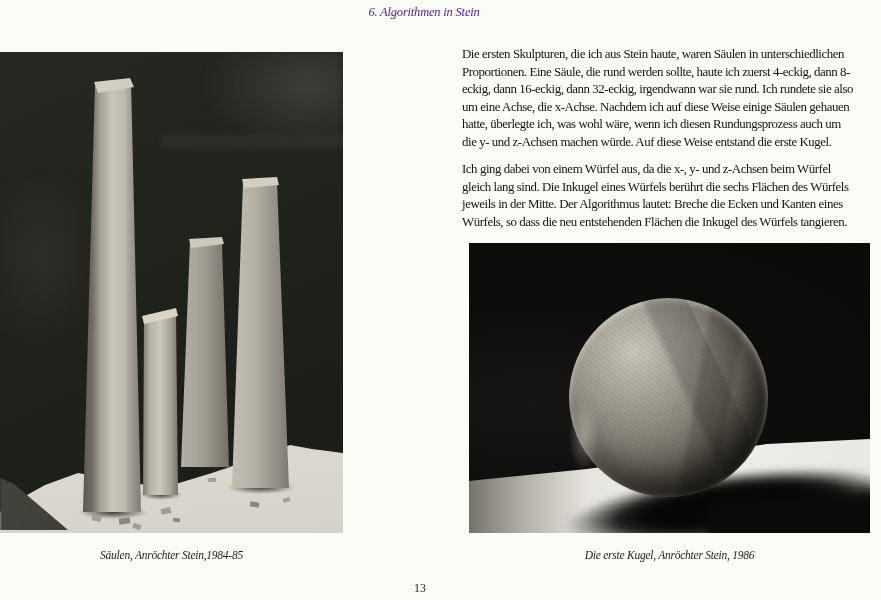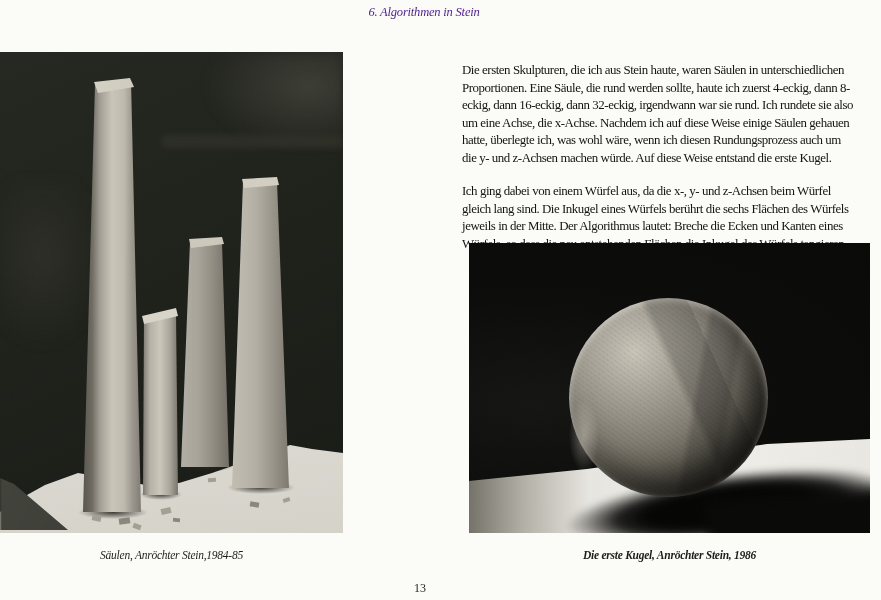--- a/index.html
+++ b/index.html
@@ -8,25 +8,25 @@
   }
   html,body{margin:0;padding:0;background:var(--page-bg);}
   #page{position:relative;width:881px;height:600px;background:var(--page-bg);
         font-family:"Liberation Serif","DejaVu Serif",serif;color:var(--ink);overflow:hidden;}
 
   
   .running-head{position:absolute;top:5px;left:0;width:848px;text-align:center;
     font-style:italic;font-size:12.5px;letter-spacing:-0.2px;color:#4c1d95;}
   .bodytext{position:absolute;left:462px;top:46px;width:420px;
     font-size:12.9px;line-height:17.5px;letter-spacing:-0.45px;color:#141412;}
-  .bodytext p{margin:16px 0 10px 0;white-space:pre;}
+  .bodytext p{margin:0 0 10px 0;white-space:pre;}
   .caption{position:absolute;top:549px;font-style:italic;font-size:11.5px;
     letter-spacing:-0.25px;text-align:center;color:#1d1d1b;}
   .cap-left{left:0;width:343px;}
-  .cap-right{left:469px;width:401px;font-weight:bold;}
+  .cap-right{left:469px;width:401px;}
   .folio{position:absolute;top:581px;left:0;width:840px;text-align:center;font-size:12px;color:#1d1d1b;}
 
   
   .photoL{position:absolute;left:0;top:52px;width:343px;height:481px;overflow:hidden;
     background:linear-gradient(155deg,#262822 0%,#20221c 45%,#191b16 100%);}
   .photoL .abs, .photoR .abs{position:absolute;}
   .wallpatch{left:205px;top:0;width:138px;height:98px;
     background:radial-gradient(ellipse at 75% 35%,rgba(80,81,71,.6),rgba(80,81,71,0) 72%);filter:blur(4px);}
   .wallband{left:162px;top:83px;width:181px;height:13px;background:#34352d;opacity:.65;filter:blur(3px);}
   .wallmottle{left:0;top:128px;width:105px;height:170px;

